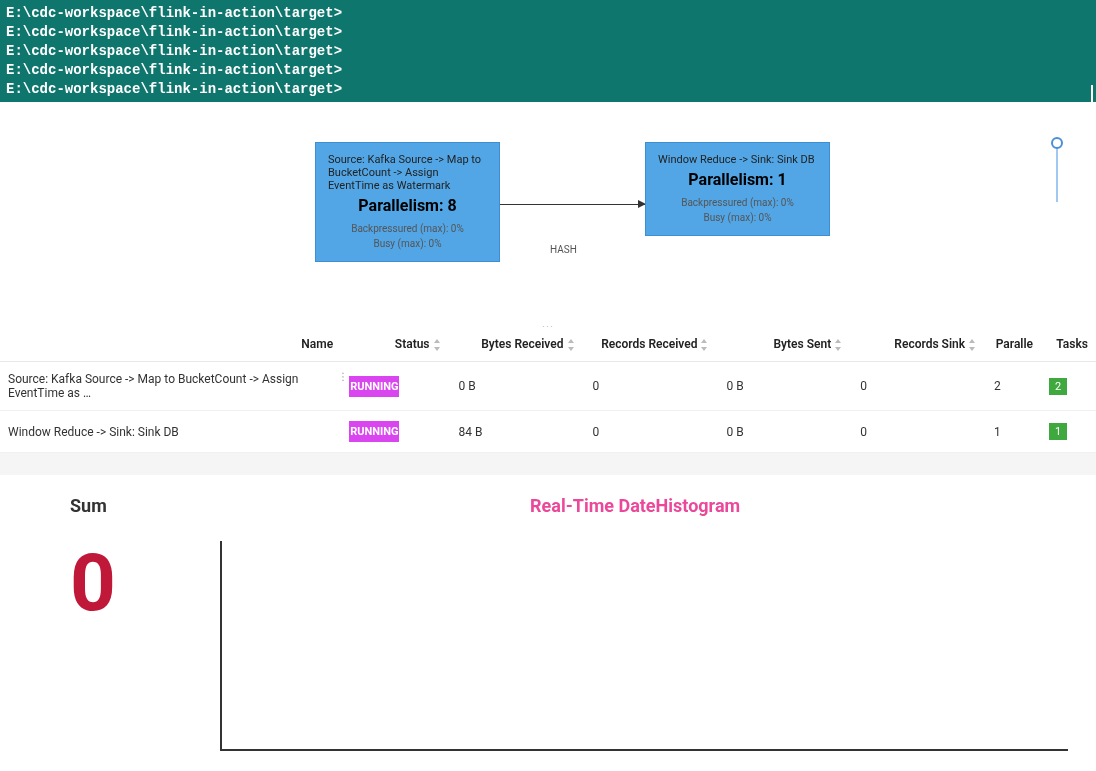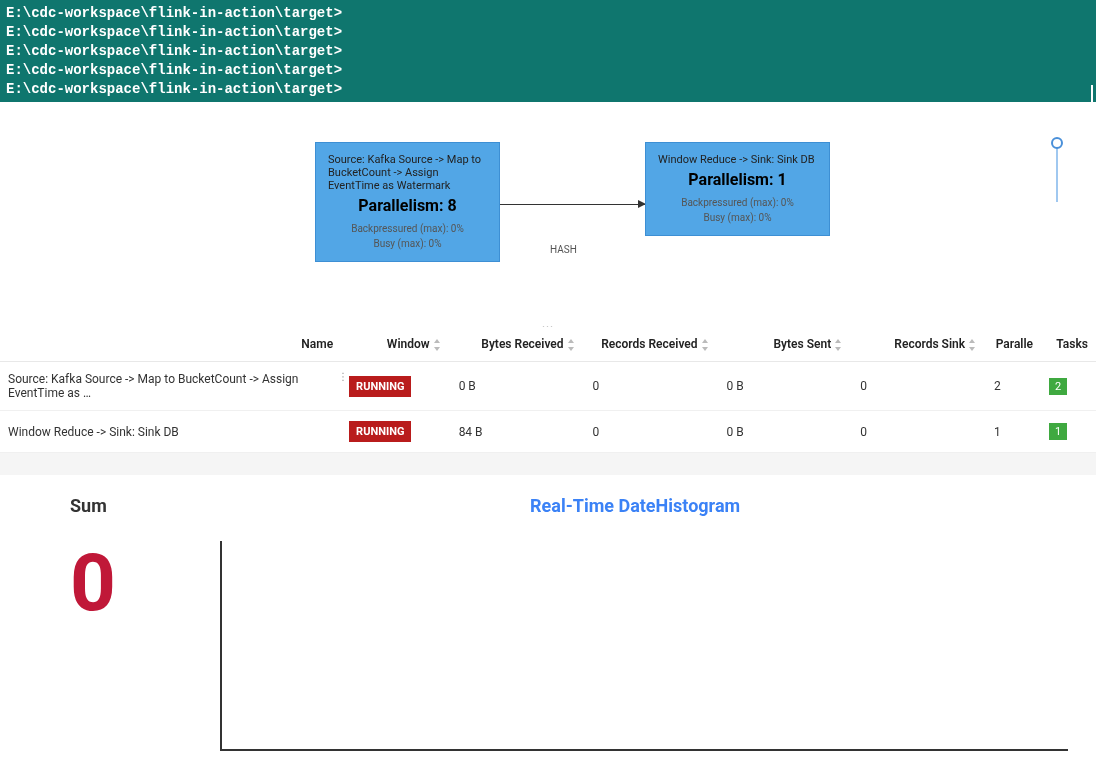--- a/index.html
+++ b/index.html
@@ -168,25 +168,25 @@
       display: block;
     }
     .col-name { width: 345px; }
     .col-status { width: 110px; }
     .col-small { width: 135px; }
     .col-tiny { width: 55px; }
     .link-cell {
       color: #1890ff;
     }
     .status-badge {
-      background: #b91c1c;
+      background: #d946ef;
       color: #fff;
       font-weight: bold;
       font-size: 11px;
-      padding: 4px 7px;
+      padding: 4px 1px;
       display: inline-block;
     }
     .task-badge {
       background: #3fa940;
       color: #fff;
       font-size: 11px;
       padding: 2px 6px;
       display: inline-block;
       min-width: 16px;
       text-align: center;
@@ -220,21 +220,21 @@
       color: #c01838;
       margin-top: 20px;
     }
     .histogram-panel {
       flex: 1;
       padding-left: 0;
     }
     .histogram-title {
       font-size: 18px;
       font-weight: bold;
-      color: #3b82f6;
+      color: #ec4899;
       padding-left: 320px;
     }
     .chart-area {
       border-left: 2px solid #333;
       border-bottom: 2px solid #333;
       height: 210px;
       margin-top: 25px;
       margin-left: 10px;
       margin-right: 20px;
     }
@@ -275,21 +275,21 @@
     <div class="slider-handle"></div>
   </div>
 </div>
 
 <div class="flink-table-wrap">
   <div class="drag-handle">⋯</div>
   <table class="flink-table">
     <thead>
       <tr>
         <th class="col-name"><span>Name</span></th>
-        <th class="col-status"><span>Window</span><span class="sort-icon"><svg width="8" height="12" viewBox="0 0 8 12">
+        <th class="col-status"><span>Status</span><span class="sort-icon"><svg width="8" height="12" viewBox="0 0 8 12">
                 <path d="M4 0 L7 4 L1 4 Z M4 12 L1 8 L7 8 Z" fill="#bbb"></path>
               </svg></span></th>
         <th class="col-small"><span>Bytes Received</span><span class="sort-icon"><svg width="8" height="12" viewBox="0 0 8 12">
                 <path d="M4 0 L7 4 L1 4 Z M4 12 L1 8 L7 8 Z" fill="#bbb"></path>
               </svg></span></th>
         <th class="col-small"><span>Records Received</span><span class="sort-icon"><svg width="8" height="12" viewBox="0 0 8 12">
                 <path d="M4 0 L7 4 L1 4 Z M4 12 L1 8 L7 8 Z" fill="#bbb"></path>
               </svg></span></th>
         <th class="col-small"><span>Bytes Sent</span><span class="sort-icon"><svg width="8" height="12" viewBox="0 0 8 12">
                 <path d="M4 0 L7 4 L1 4 Z M4 12 L1 8 L7 8 Z" fill="#bbb"></path>

